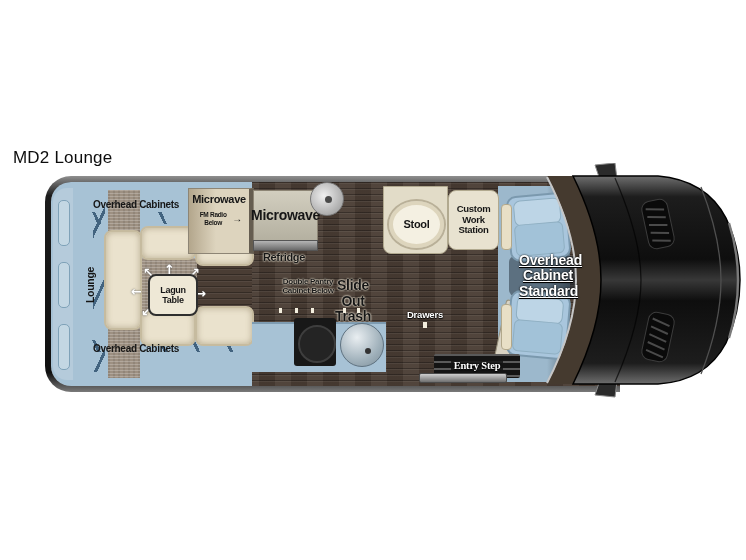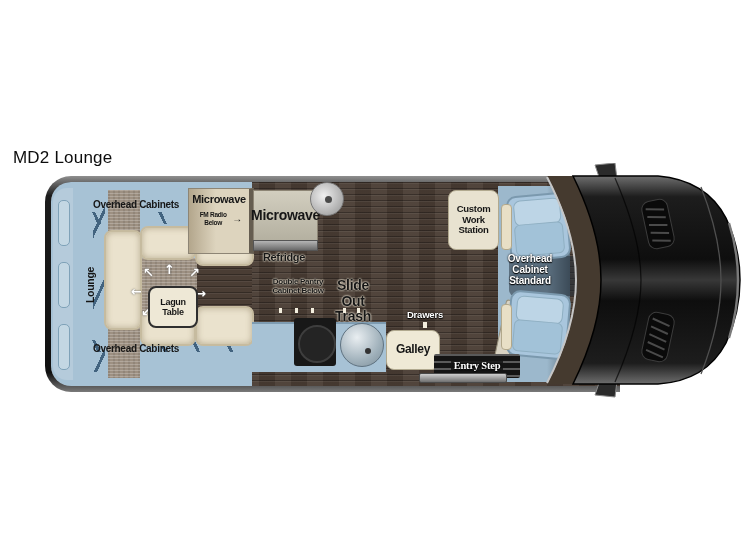--- a/index.html
+++ b/index.html
@@ -38,21 +38,21 @@
   .wtick{width:3px;height:5px;background:#f4efdf;z-index:8;}
   .seat{background:#a9c6dd;border:2px solid #7b99ae;border-radius:10px;z-index:6;}
   .seat-back{position:absolute;left:5px;right:5px;top:3px;height:24px;background:#bdd5e6;
              border:1px solid #8fafc2;border-radius:7px;}
   .seat-base{position:absolute;left:4px;right:4px;bottom:3px;height:30px;background:#a2c2d8;
              border:1px solid #8fafc2;border-radius:6px;}
   .armrest{width:9px;height:44px;background:#e8dfc6;border:1px solid #b2a88b;border-radius:4px;z-index:7;}
   #entry-step{background:repeating-linear-gradient(180deg,#5a5a5a 0 2px,#141414 2px 7px);
               display:flex;align-items:center;justify-content:center;z-index:8;border-radius:2px;}
   #cab{left:498px;top:0;z-index:3;}
-  #ocs-label{left:456px;top:90px;width:58px;font-size:10px;z-index:4;}
+  #ocs-label{left:474px;top:90px;width:58px;font-size:14px;z-index:4;text-decoration:underline;}
 </style>
 </head>
 <body>
 
 <div id="stage">
 
   <div id="title" class="abs">MD2 Lounge</div>
 
   <div id="van" class="abs">
 
@@ -86,21 +86,21 @@
         <div class="abs lbl" style="left:10px;top:17px;width:150px;font-size:10px;">Overhead Cabinets</div>
         <div class="abs lbl" style="left:10px;top:161px;width:150px;font-size:10px;">Overhead Cabinets</div>
         <div class="abs lbl" style="left:34px;top:78px;height:50px;font-size:10.5px;writing-mode:vertical-rl;transform:rotate(180deg);">Lounge</div>
 
         <div class="abs arrow" style="left:113px;top:80px;">↑</div>
         <div class="abs arrow" style="left:92px;top:83px;">↖</div>
         <div class="abs arrow" style="left:138px;top:83px;">↗</div>
         <div class="abs arrow" style="left:80px;top:102px;">←</div>
         <div class="abs arrow" style="left:144px;top:104px;">→</div>
         <div class="abs arrow" style="left:90px;top:122px;">↙</div>
-        <div class="abs" style="left:97px;top:104px;width:46px;height:38px;background:#eee8d6;border:2px solid #2e2e2e;border-radius:8px;display:flex;align-items:center;justify-content:center;z-index:10;">
+        <div class="abs" style="left:97px;top:92px;width:46px;height:38px;background:#eee8d6;border:2px solid #2e2e2e;border-radius:8px;display:flex;align-items:center;justify-content:center;z-index:10;">
           <div class="lbl" style="font-size:9px;">Lagun Table</div>
         </div>
 
         <div class="abs panel" style="left:137px;top:6px;width:60px;height:64px;background:linear-gradient(90deg,#b3a68c,#ddd4be 45%);border-right:5px solid #655d50;z-index:11;">
           <div class="lbl" style="margin-top:4px;font-size:11px;">Microwave</div>
           <div style="display:flex;align-items:center;justify-content:center;margin-top:6px;gap:2px;">
             <div class="lbl" style="font-size:6.5px;width:34px;">FM Radio Below</div>
             <div class="lbl" style="font-size:10px;">→</div>
           </div>
         </div>
@@ -108,44 +108,46 @@
         <div class="abs panel" style="left:202px;top:8px;width:63px;height:50px;background:linear-gradient(180deg,#d2cebf,#b4b0a0);display:flex;align-items:center;justify-content:center;z-index:11;">
           <div class="lbl" style="font-size:14px;">Microwave</div>
         </div>
         <div class="abs" style="left:202px;top:58px;width:63px;height:9px;background:linear-gradient(180deg,#b5b5b5,#6a6a6a);border:1px solid #555;z-index:11;"></div>
         <div class="abs lbl lbl-glow" style="left:200px;top:69px;width:66px;font-size:11px;z-index:11;">Refridge</div>
 
         <div class="abs" style="left:259px;top:0px;width:32px;height:32px;border-radius:50%;background:radial-gradient(circle at 40% 40%,#efefef,#a8a8a8 75%);border:1px solid #777;z-index:12;">
           <div class="abs" style="left:14px;top:13px;width:7px;height:7px;border-radius:50%;background:#4a4a4a;"></div>
         </div>
 
+        <div class="abs" style="left:332px;top:4px;width:63px;height:66px;background:#e2dcc8;border:1px solid #b1a98f;border-radius:0 0 8px 8px;z-index:11;">
+          <div class="abs" style="left:3px;top:12px;width:55px;height:47px;border-radius:50%;background:#f4f0e2;border:2px solid #b9b098;box-shadow:inset 0 0 0 4px #ddd5bd;display:flex;align-items:center;justify-content:center;">
+            <div class="lbl" style="font-size:11px;">Stool</div>
+          </div>
+        </div>
 
         <div class="abs" style="left:397px;top:8px;width:49px;height:58px;background:#e8e2d0;border:1px solid #b1a98f;border-radius:8px;display:flex;align-items:center;justify-content:center;z-index:11;">
           <div class="lbl" style="font-size:9.5px;width:44px;">Custom Work Station</div>
         </div>
 
-        <div class="abs lbl lbl-glow" style="left:218px;top:96px;width:58px;font-size:8px;z-index:7;">Double Pantry Cabinet Below</div>
+        <div class="abs lbl lbl-glow" style="left:228px;top:96px;width:58px;font-size:8px;z-index:7;">Double Pantry Cabinet Below</div>
         <div class="abs lbl lbl-glow" style="left:284px;top:96px;width:36px;font-size:14px;z-index:7;">Slide Out Trash</div>
         <div class="abs wtick" style="left:228px;top:126px;"></div>
         <div class="abs wtick" style="left:244px;top:126px;"></div>
         <div class="abs wtick" style="left:260px;top:126px;"></div>
         <div class="abs wtick" style="left:292px;top:126px;"></div>
         <div class="abs wtick" style="left:306px;top:126px;"></div>
         <div class="abs lbl-w" style="left:352px;top:128px;width:44px;font-size:9.5px;position:absolute;z-index:8;">Drawers</div>
         <div class="abs wtick" style="left:372px;top:140px;height:6px;width:4px;"></div>
 
         <div class="abs blue" style="left:201px;top:140px;width:134px;height:48px;border-top:2px solid #7e9cb2;z-index:5;"></div>
         <div class="abs" style="left:243px;top:136px;width:42px;height:48px;background:#181818;border-radius:3px;z-index:6;">
           <div class="abs" style="left:4px;top:7px;width:34px;height:34px;border-radius:50%;border:2px solid #3e3e3e;background:#242424;"></div>
         </div>
         <div class="abs" style="left:289px;top:141px;width:42px;height:42px;border-radius:50%;background:radial-gradient(circle at 38% 32%,#e9eef1,#9fb0ba 62%,#7d8f9a);border:1px solid #5f7280;z-index:6;">
           <div class="abs" style="left:24px;top:24px;width:6px;height:6px;border-radius:50%;background:#333;"></div>
-        </div>
-        <div class="abs" style="left:335px;top:148px;width:52px;height:38px;background:#efe9d6;border:1px solid #b1a98f;border-radius:8px;display:flex;align-items:center;justify-content:center;z-index:7;">
-          <div class="lbl" style="font-size:12px;">Galley</div>
         </div>
 
         <div id="entry-step" class="abs" style="left:383px;top:172px;width:86px;height:24px;font-family:Liberation Serif, serif;">
           <div class="lbl-w" style="font-size:10.5px;background:rgba(20,20,20,.85);padding:0 3px;">Entry Step</div>
         </div>
         <div class="abs" style="left:449px;top:118px;width:13px;height:58px;background:#d9d3c3;border:1px solid #9a937e;border-radius:3px;transform:rotate(12deg);z-index:5;"></div>
 
         <div class="abs" style="left:447px;top:4px;width:72px;height:196px;background:linear-gradient(90deg,#9cb8cc 0 68%,#5c6e7c);z-index:4;"></div>
         <div class="abs armrest" style="left:450px;top:22px;"></div>
         <div class="abs seat" style="left:457px;top:12px;width:57px;height:62px;transform:rotate(-5deg);">

